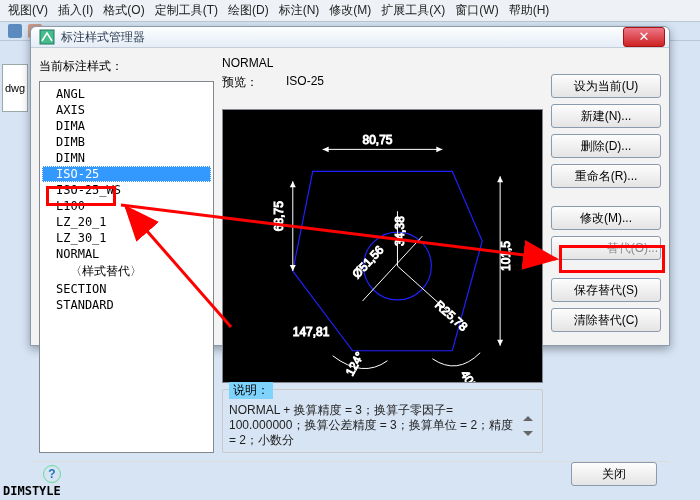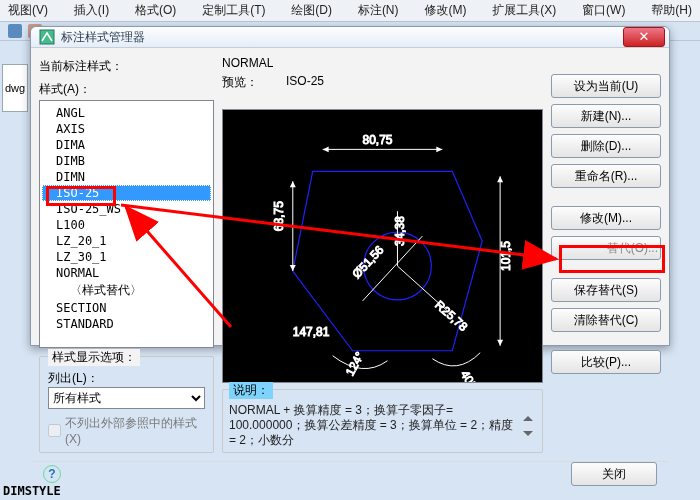--- a/index.html
+++ b/index.html
@@ -1,17 +1,17 @@
 <!DOCTYPE html>
 <html><head>
 <meta charset="utf-8">
 <style>
   *{box-sizing:border-box;font-family:"Microsoft YaHei","SimSun",sans-serif;font-size:12px;}
   body{margin:0;width:700px;height:500px;background:#d6e4f4;overflow:hidden;position:relative;}
-  .menubar{display:flex;gap:10px;padding:2px 8px;background:#eef2f6;color:#222;justify-content:space-between;}
+  .menubar{display:flex;gap:10px;padding:2px 8px;background:#eef2f6;color:#222;}
   .toolbar{height:20px;background:#d6e4f4;border-top:1px solid #b9c6d6;border-bottom:1px solid #b9c6d6;padding-left:8px;display:flex;align-items:center;gap:6px;}
   .tb-icon{width:14px;height:14px;background:#5a8abe;border-radius:2px;}
   .dialog{position:absolute;left:30px;top:26px;width:640px;height:320px;background:#f3f3f3;border:1px solid #8a9bad;border-radius:6px 6px 0 0;box-shadow:0 3px 10px rgba(0,0,0,.35);display:flex;flex-direction:column;}
   .titlebar{height:28px;background:linear-gradient(#fdfefe,#e5edf7);border-bottom:1px solid #c5ced8;display:flex;align-items:center;padding:0 4px 0 8px;border-radius:6px 6px 0 0;}
   .titlebar .ti{width:16px;height:16px;margin-right:6px;}
   .titlebar .ti svg{display:block}
   .titlebar .title{flex:1;color:#2b3c52;}
   .close{width:42px;height:20px;background:linear-gradient(#e78,#c22);border:1px solid #a11;border-radius:3px;color:#fff;text-align:center;line-height:18px;font-size:13px;}
   .dbody{flex:1;display:flex;padding:8px;gap:8px;}
   .col-l{width:175px;display:flex;flex-direction:column;}
@@ -82,51 +82,37 @@
     </span>
     <span class="title">标注样式管理器</span>
     <div class="close">✕</div>
   </div>
 
   <div class="dbody">
     <div class="col-l">
       <div class="row-cur">
         <span class="lab">当前标注样式：</span>
       </div>
-      <div class="lab2">样式(A)：</div>
       <div class="listbox" id="stylelist">
           <div class="li">ANGL</div>
           <div class="li">AXIS</div>
           <div class="li">DIMA</div>
           <div class="li">DIMB</div>
           <div class="li">DIMN</div>
           <div class="li sel">ISO-25</div>
           <div class="li">ISO-25_WS</div>
           <div class="li">L100</div>
           <div class="li">LZ_20_1</div>
           <div class="li">LZ_30_1</div>
           <div class="li">NORMAL</div>
           <div class="li child">〈样式替代〉</div>
           <div class="li">SECTION</div>
           <div class="li">STANDARD</div>
         </div>
 
-      <div class="grp">
-        <span class="gt">样式显示选项：</span>
-        <div class="gc">
-          <div>列出(L)：</div>
-          <select class="combo">
-            <option>所有样式</option>
-          </select>
-          <label class="chk">
-            <input type="checkbox" disabled="" style="">
-            <span>不列出外部参照中的样式(X)</span>
-          </label>
-        </div>
-      </div>
     </div>
 
     <div class="col-c">
       <div style="height:18px"><span>NORMAL</span></div>
       <div class="pvlab">
         <span>预览：</span>
         <span>ISO-25</span>
       </div>
       <div class="preview">
         <svg viewBox="0 0 320 270" width="100%" height="100%">
@@ -175,21 +161,20 @@
       <div class="btn">新建(N)...</div>
       <div class="btn">删除(D)...</div>
       <div class="btn">重命名(R)...</div>
       <div style="height:6px"></div>
       <div class="btn">修改(M)...</div>
       <div class="btn dis">替代(O)...</div>
       <div style="height:6px"></div>
       <div class="btn">保存替代(S)</div>
       <div class="btn">清除替代(C)</div>
       <div style="height:6px"></div>
-      <div class="btn">比较(P)...</div>
     </div>
   </div>
 
   <div class="footer">
     <div class="helpicon">?</div>
     <div class="spacer"></div>
     <div class="btn" style="width:86px">关闭</div>
   </div>
 
   <div class="hilite" style="left:15px;top:159px;width:70px;height:20px"></div>

